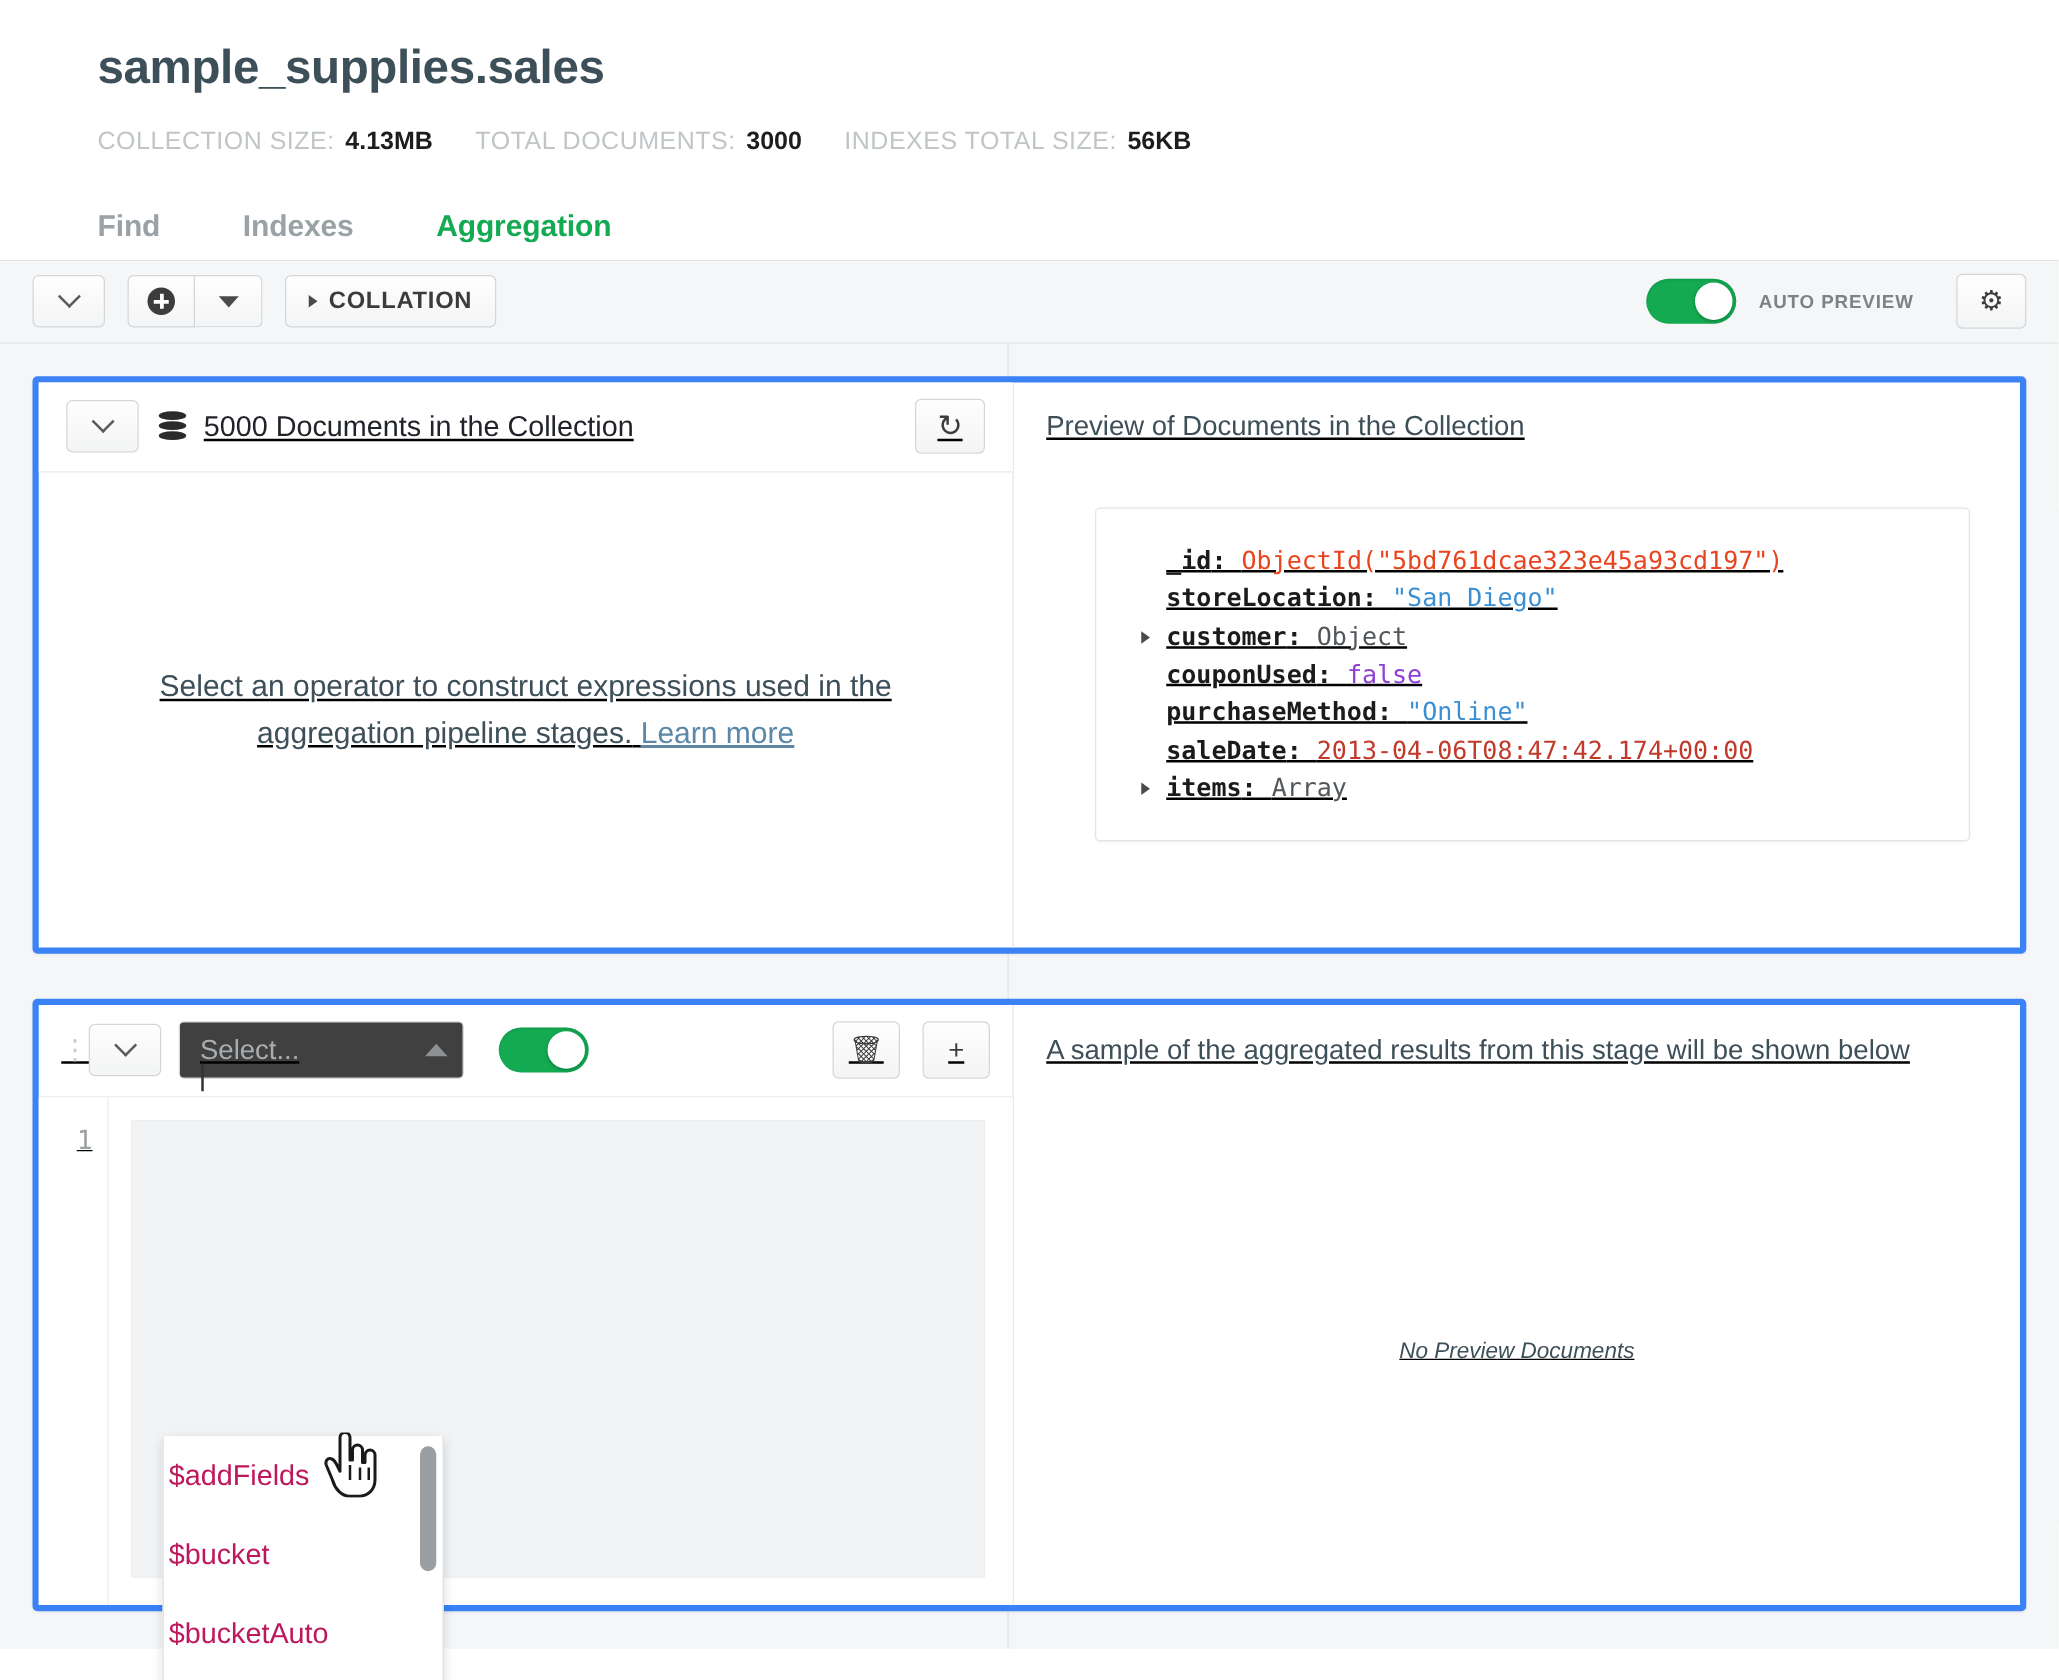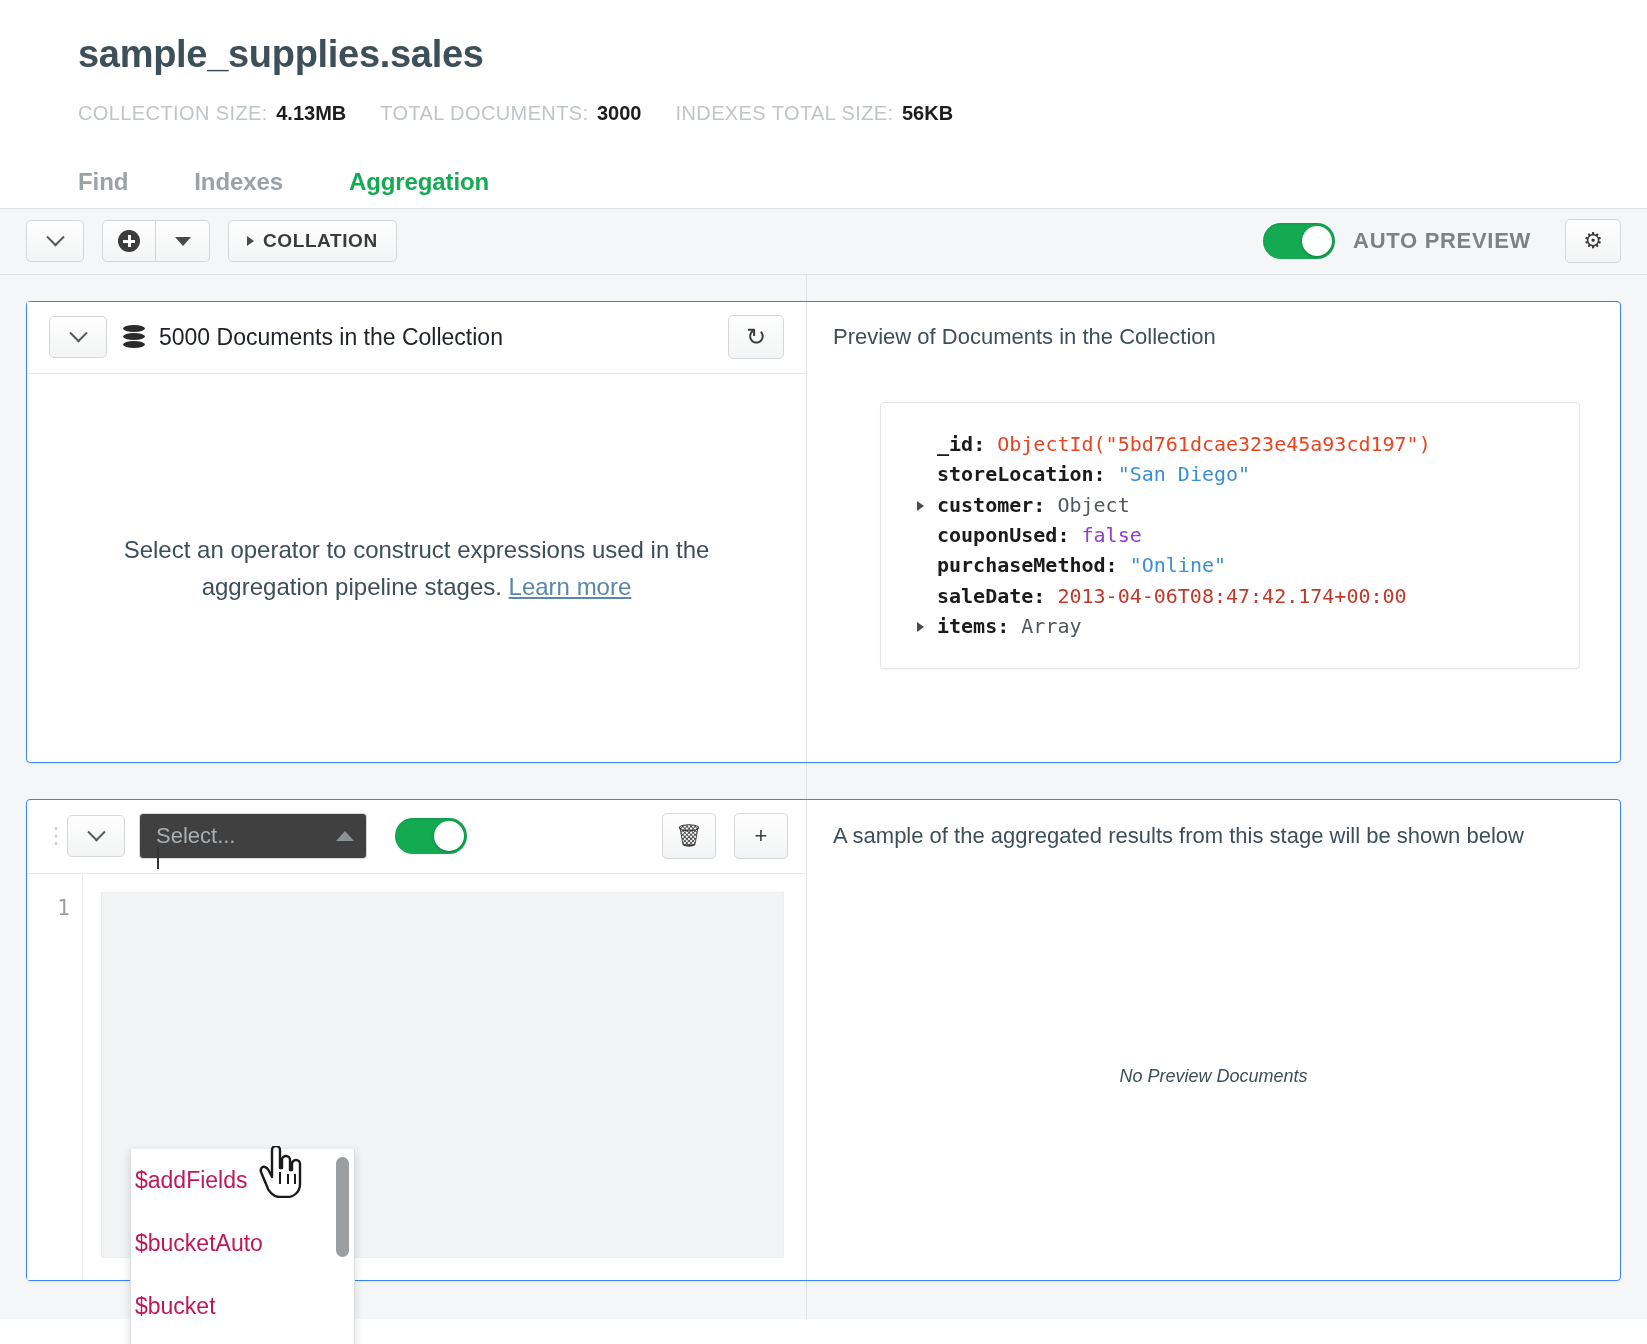--- a/index.html
+++ b/index.html
@@ -84,38 +84,38 @@
   .toggle {
     width: 72px; height: 36px; border-radius: 18px; background: #13aa52;
     position: relative; cursor: pointer; flex: none;
     box-shadow: inset 0 1px 2px rgba(0,0,0,.12);
   }
   .toggle .knob {
     position: absolute; top: 3px; left: 39px; width: 30px; height: 30px;
     border-radius: 50%; background: #fff; box-shadow: 0 1px 3px rgba(0,0,0,.3);
   }
   .auto-preview-label {
-    margin-left: 18px; font-size: 22px; font-weight: 700; color: #7b8385;
+    margin-left: 18px; font-size: 15px; font-weight: 700; color: #7b8385;
     letter-spacing: 0.7px;
   }
   .gear-btn {
     margin-left: 34px; width: 56px; height: 44px;
   }
   .gear { font-size: 22px; color: #3d3d3d; line-height: 1; }
 
   
   .body-area { position: relative; background: #f5f6f7; height: 1044px; padding: 26px; }
   .split-line {
     position: absolute; left: 806px; top: 0; bottom: 0; width: 1px;
     background: #dfe2e4;
   }
   .stage-card {
-    background: #fff; border: 1px solid #3b82f6; border-radius: 4px;
+    background: #fff; border: 5px solid #3b82f6; border-radius: 4px;
     box-shadow: 0 1px 2px rgba(0,0,0,.05);
-    display: flex; position: relative;
+    display: flex; position: relative; text-decoration: underline;
   }
   .stage-left { width: 780px; border-right: 1px solid #e3e5e7; position: relative; }
   .stage-right { flex: 1; position: relative; }
 
   .stage-head {
     height: 72px; display: flex; align-items: center; padding: 0 22px;
     border-bottom: 1px solid #e8eaec; background:#fff;
   }
   .db-icon { width: 22px; height: 26px; margin-right: 14px; position: relative; display:inline-block; }
   .db-icon span {
@@ -375,22 +375,22 @@
         </div>
       </div>
       <div class="stage-right">
         <div class="stage-right-msg">A sample of the aggregated results from this stage will be shown below</div>
         <div class="no-preview">No Preview Documents</div>
       </div>
     </div>
 
     <div class="dropdown">
       <div class="dd-item">$addFields</div>
+      <div class="dd-item">$bucket</div>
       <div class="dd-item">$bucketAuto</div>
-      <div class="dd-item">$bucket</div>
       <div class="dd-item">$collStats</div>
 
       <div class="dd-scrollbar"></div>
     </div>
   </div>
 
   <svg class="hand-cursor" width="44" height="52" viewBox="0 0 44 52">
     <path d="M14 4 C14 1.8 15.8 0 18 0 C20.2 0 22 1.8 22 4 L22 22 L24 22 L24 14 C24 11.8 25.8 10 28 10 C30.2 10 32 11.8 32 14 L32 24 L34 24 L34 18 C34 15.8 35.8 14 38 14 C40.2 14 42 15.8 42 18 L42 38 C42 46 36 51 29 51 L22 51 C15 51 10 45 8 38 L3 26 C2 23 4 20 7 21 C9 21.6 10 23 11 25 L14 31 Z" fill="#ffffff" stroke="#1a1a1a" stroke-width="2.4" stroke-linejoin="round"></path>
     <line x1="22" y1="26" x2="22" y2="38" stroke="#1a1a1a" stroke-width="2"></line>
     <line x1="30" y1="28" x2="30" y2="38" stroke="#1a1a1a" stroke-width="2"></line>

